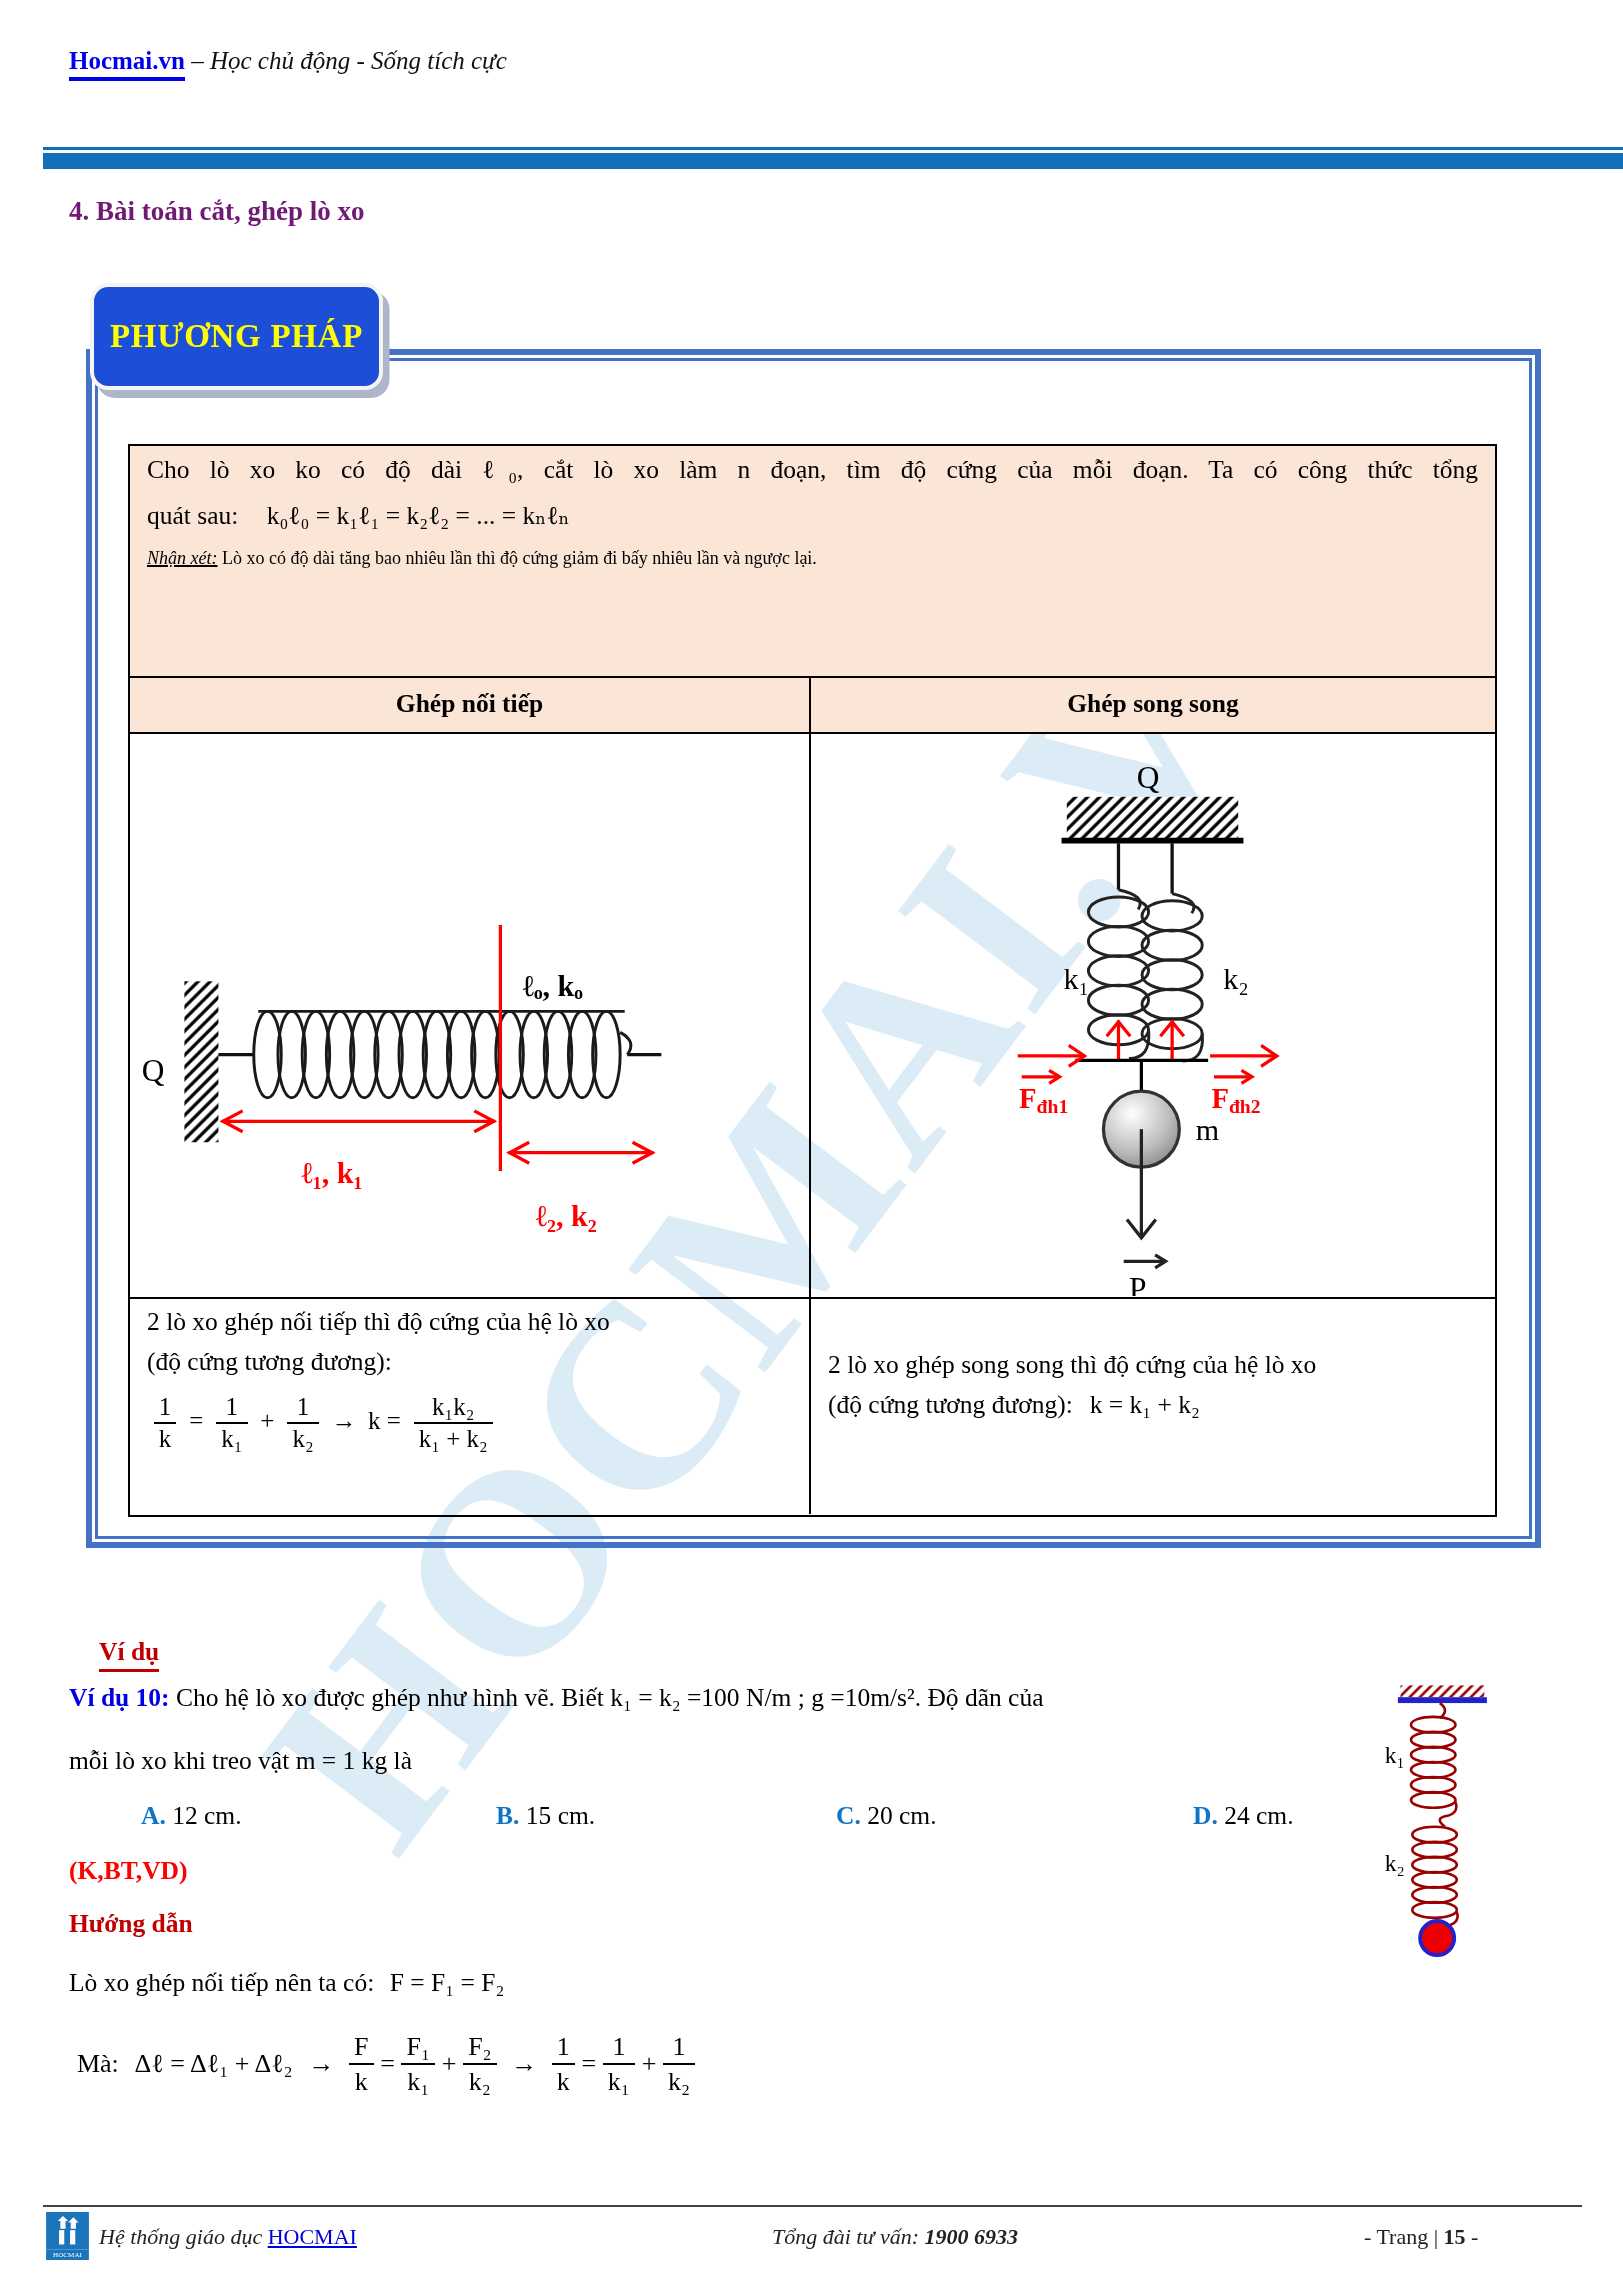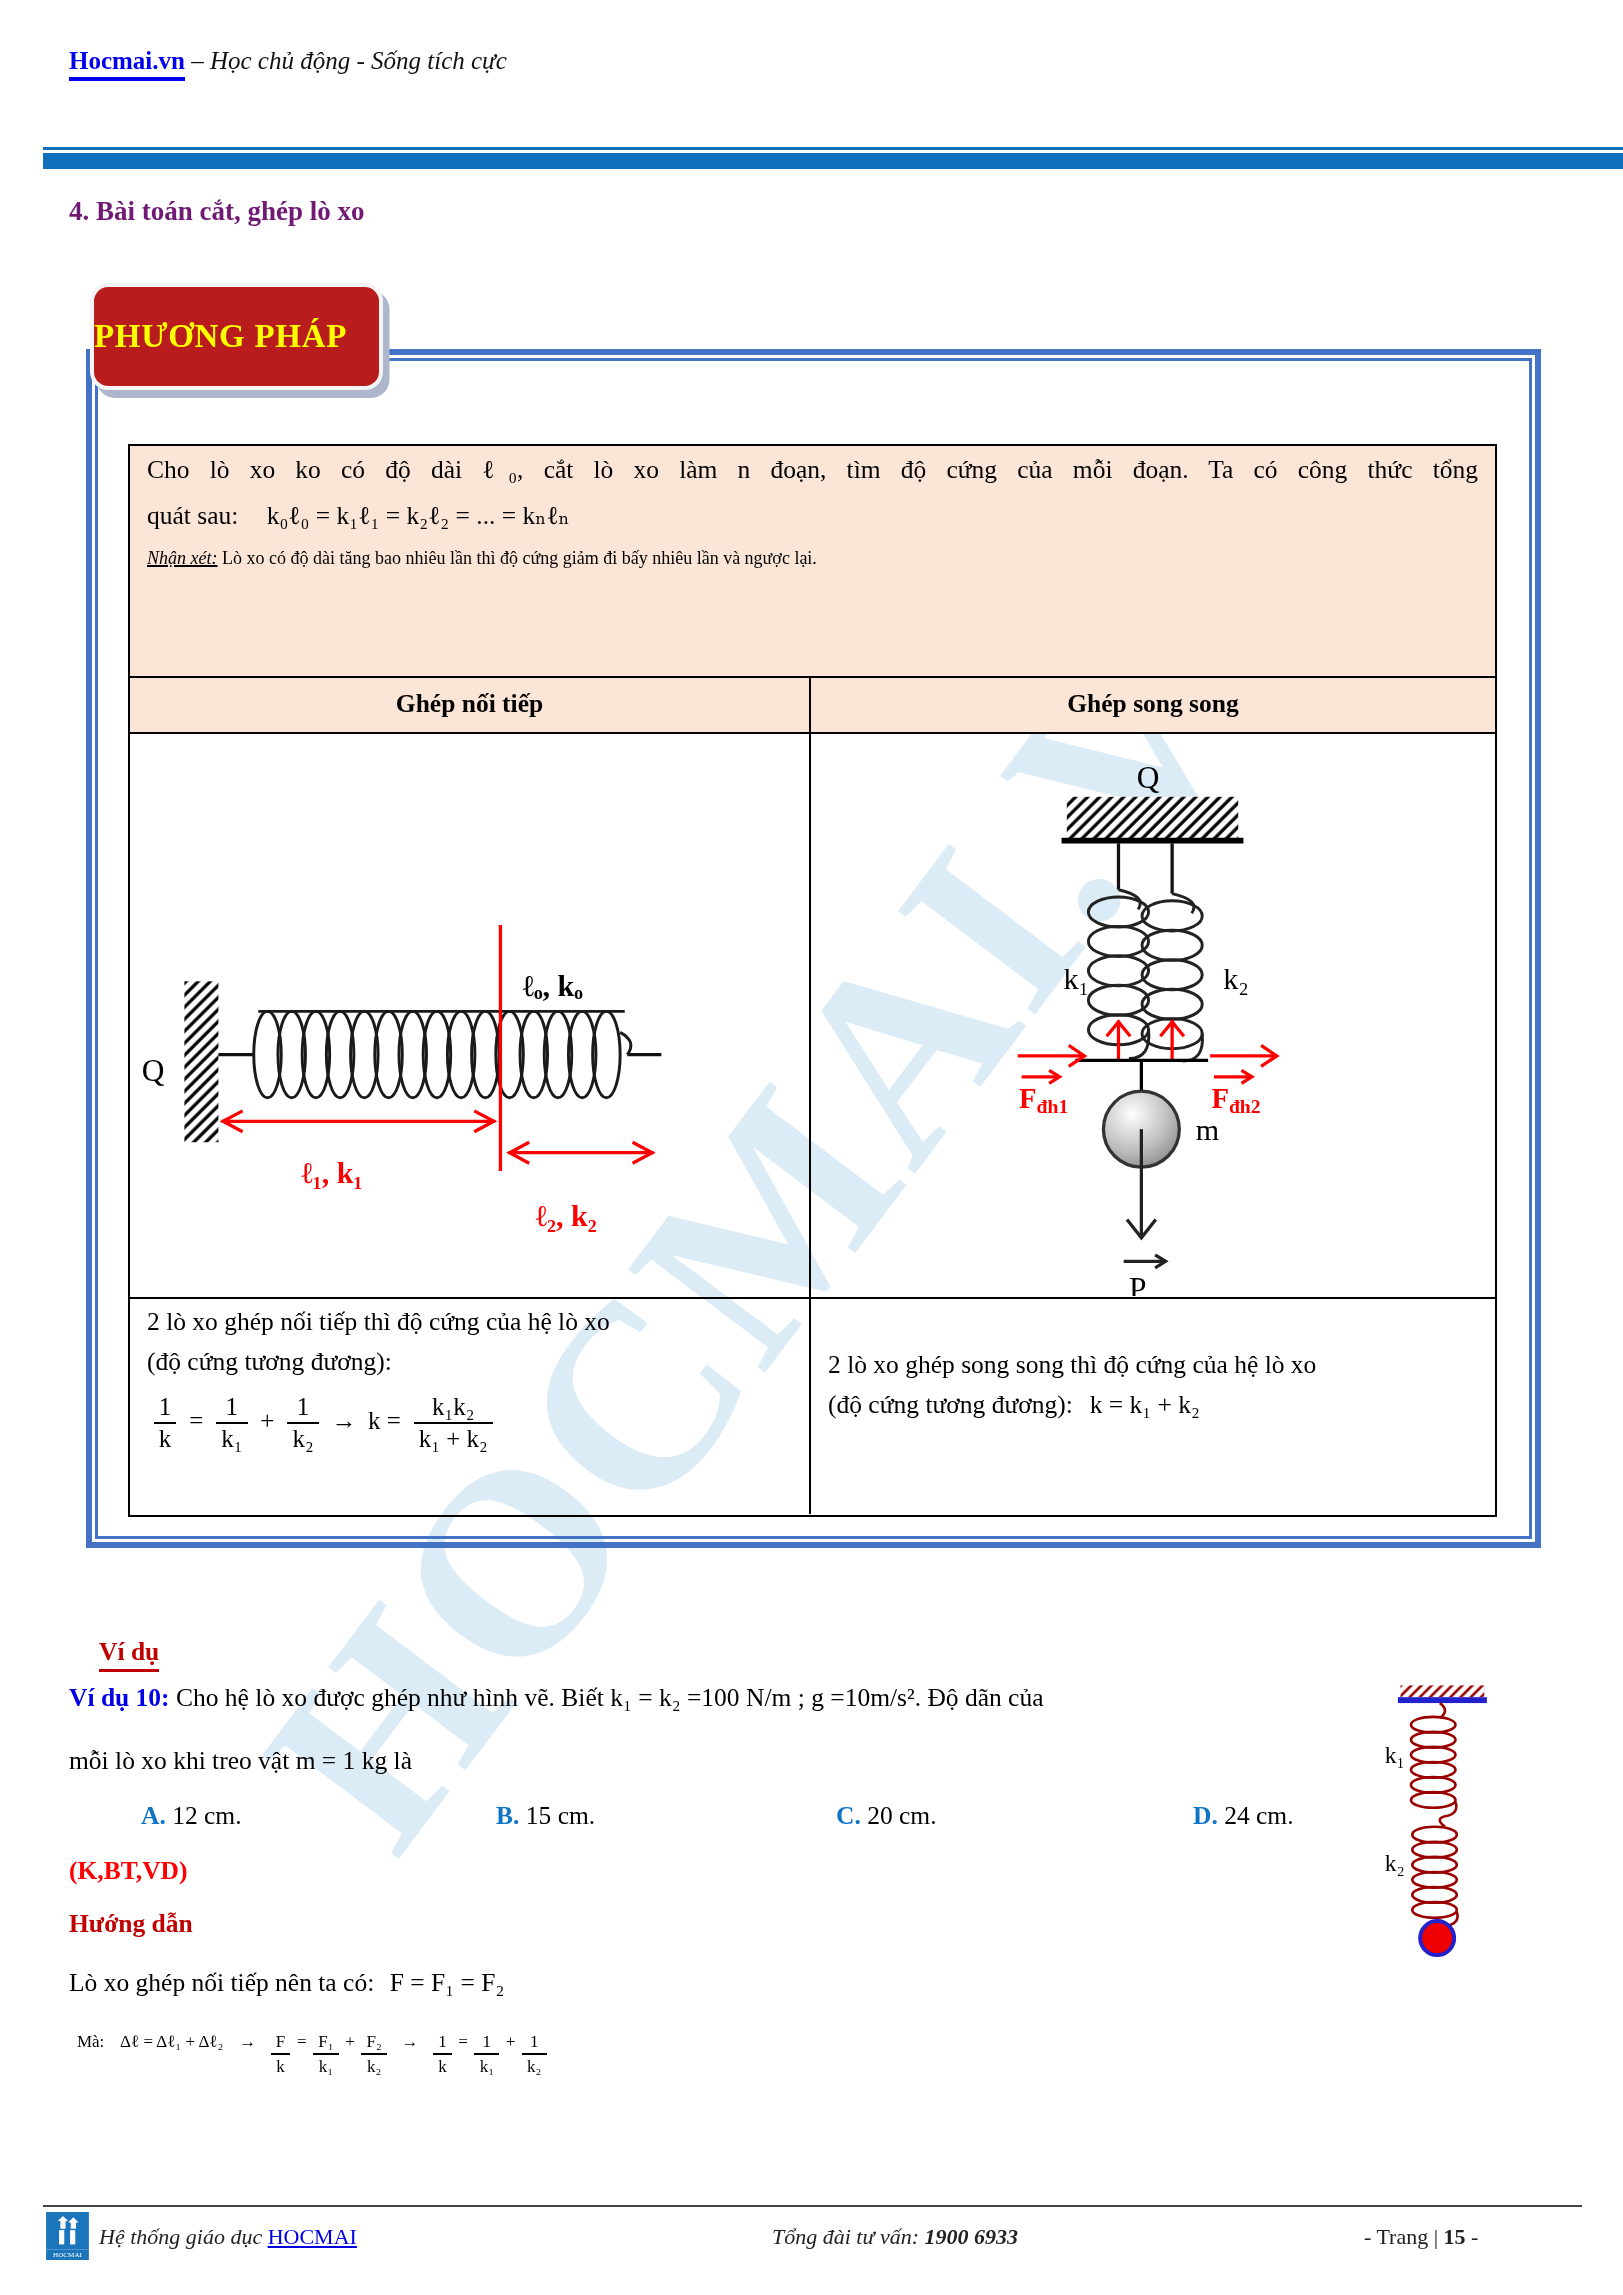--- a/index.html
+++ b/index.html
@@ -19,23 +19,23 @@
   #header{left:69px;top:47px;font-size:25px;z-index:2;font-family:Liberation Serif, serif;}
   #brand{color:#0000ee;font-weight:bold;border-bottom:4.6px solid #0000ee;padding-bottom:2.6px;}
   #slogan,#hdash{font-style:italic;color:#111;}
   .rule-thin{left:43px;top:147px;width:1581px;height:3.3px;background:#1070bc;z-index:1;}
   .rule-thick{left:43px;top:153px;width:1581px;height:15.7px;background:#1070bc;z-index:1;}
   
   #section-title{left:69px;top:196px;font-size:27px;font-weight:bold;color:#701a75;z-index:2;}
   
   #badge{
     left:90px;top:283px;width:285px;height:99px;z-index:4;
-    background:#b91c1c;border:4.6px solid #f4f4f4;border-radius:18.3px;
+    background:#1d4ed8;border:4.6px solid #f4f4f4;border-radius:18.3px;
     box-shadow:6.5px 7.9px 0 #aeb6cc;
-    display:flex;align-items:center;justify-content:flex-start;
+    display:flex;align-items:center;justify-content:center;
   }
   #badge span{color:#ffff00;font-weight:bold;font-size:33px;letter-spacing:0.7px;}
   
   #method-box{left:86px;top:349px;width:1455px;height:1199px;border:6.5px solid #4472c4;z-index:1;box-sizing:border-box;}
   #method-box .inner{position:absolute;left:2.6px;top:2.6px;right:2.6px;bottom:2.6px;border:3.9px solid #4472c4;}
   
   #mtable{left:128px;top:444px;width:1369px;height:1073px;border:2.6px solid #000;box-sizing:border-box;z-index:2;}
   .trow{position:absolute;left:0;width:100%;box-sizing:border-box;}
   #trow-intro{top:0;height:230px;background:#fbe5d6;padding:9.2px 17px;}
   #trow-head{top:230px;height:56px;background:#fbe5d6;border-top:2.6px solid #000;}
@@ -60,21 +60,21 @@
   #vd-heading{left:69px;top:1637px;color:#c00000;font-weight:bold;border-bottom:3.3px solid #c00000;padding-bottom:2px;margin-left:30px;}
   #vd-line1{left:69px;top:1683px;}
   #vd-label{color:#0000e6;font-weight:bold;}
   #vd-line2{left:69px;top:1746px;}
   .opt{top:1801px;}
   .opt .letter{color:#0d74c6;font-weight:bold;}
   #opt-a{left:141px;} #opt-b{left:496px;} #opt-c{left:836px;} #opt-d{left:1193px;}
   #vd-tag{left:69px;top:1856px;color:#ff0000;font-weight:bold;}
   #vd-guide{left:69px;top:1909px;color:#c00000;font-weight:bold;}
   #sol1{left:69px;top:1968px;}
-  #sol2{left:69px;top:2032px;display:flex;font-size:17px;}
+  #sol2{left:69px;top:2032px;display:flex;align-items:center;font-size:26px;}
   #sol2 .gap{margin:0 7.9px;}
   
   #footer-line{left:43px;top:2205px;width:1539px;height:2px;background:#444;z-index:2;}
   .foot{z-index:2;font-size:22px;color:#222;}
   #foot-left{left:99px;top:2224px;font-style:italic;}
   #foot-left a{color:#0000dd;text-decoration:underline;font-style:normal;}
   #foot-center{left:772px;top:2224px;font-style:italic;}
   #foot-center b{font-weight:bold;}
   #foot-right{left:1364px;top:2224px;}
   #foot-right .pg{font-weight:bold;}

